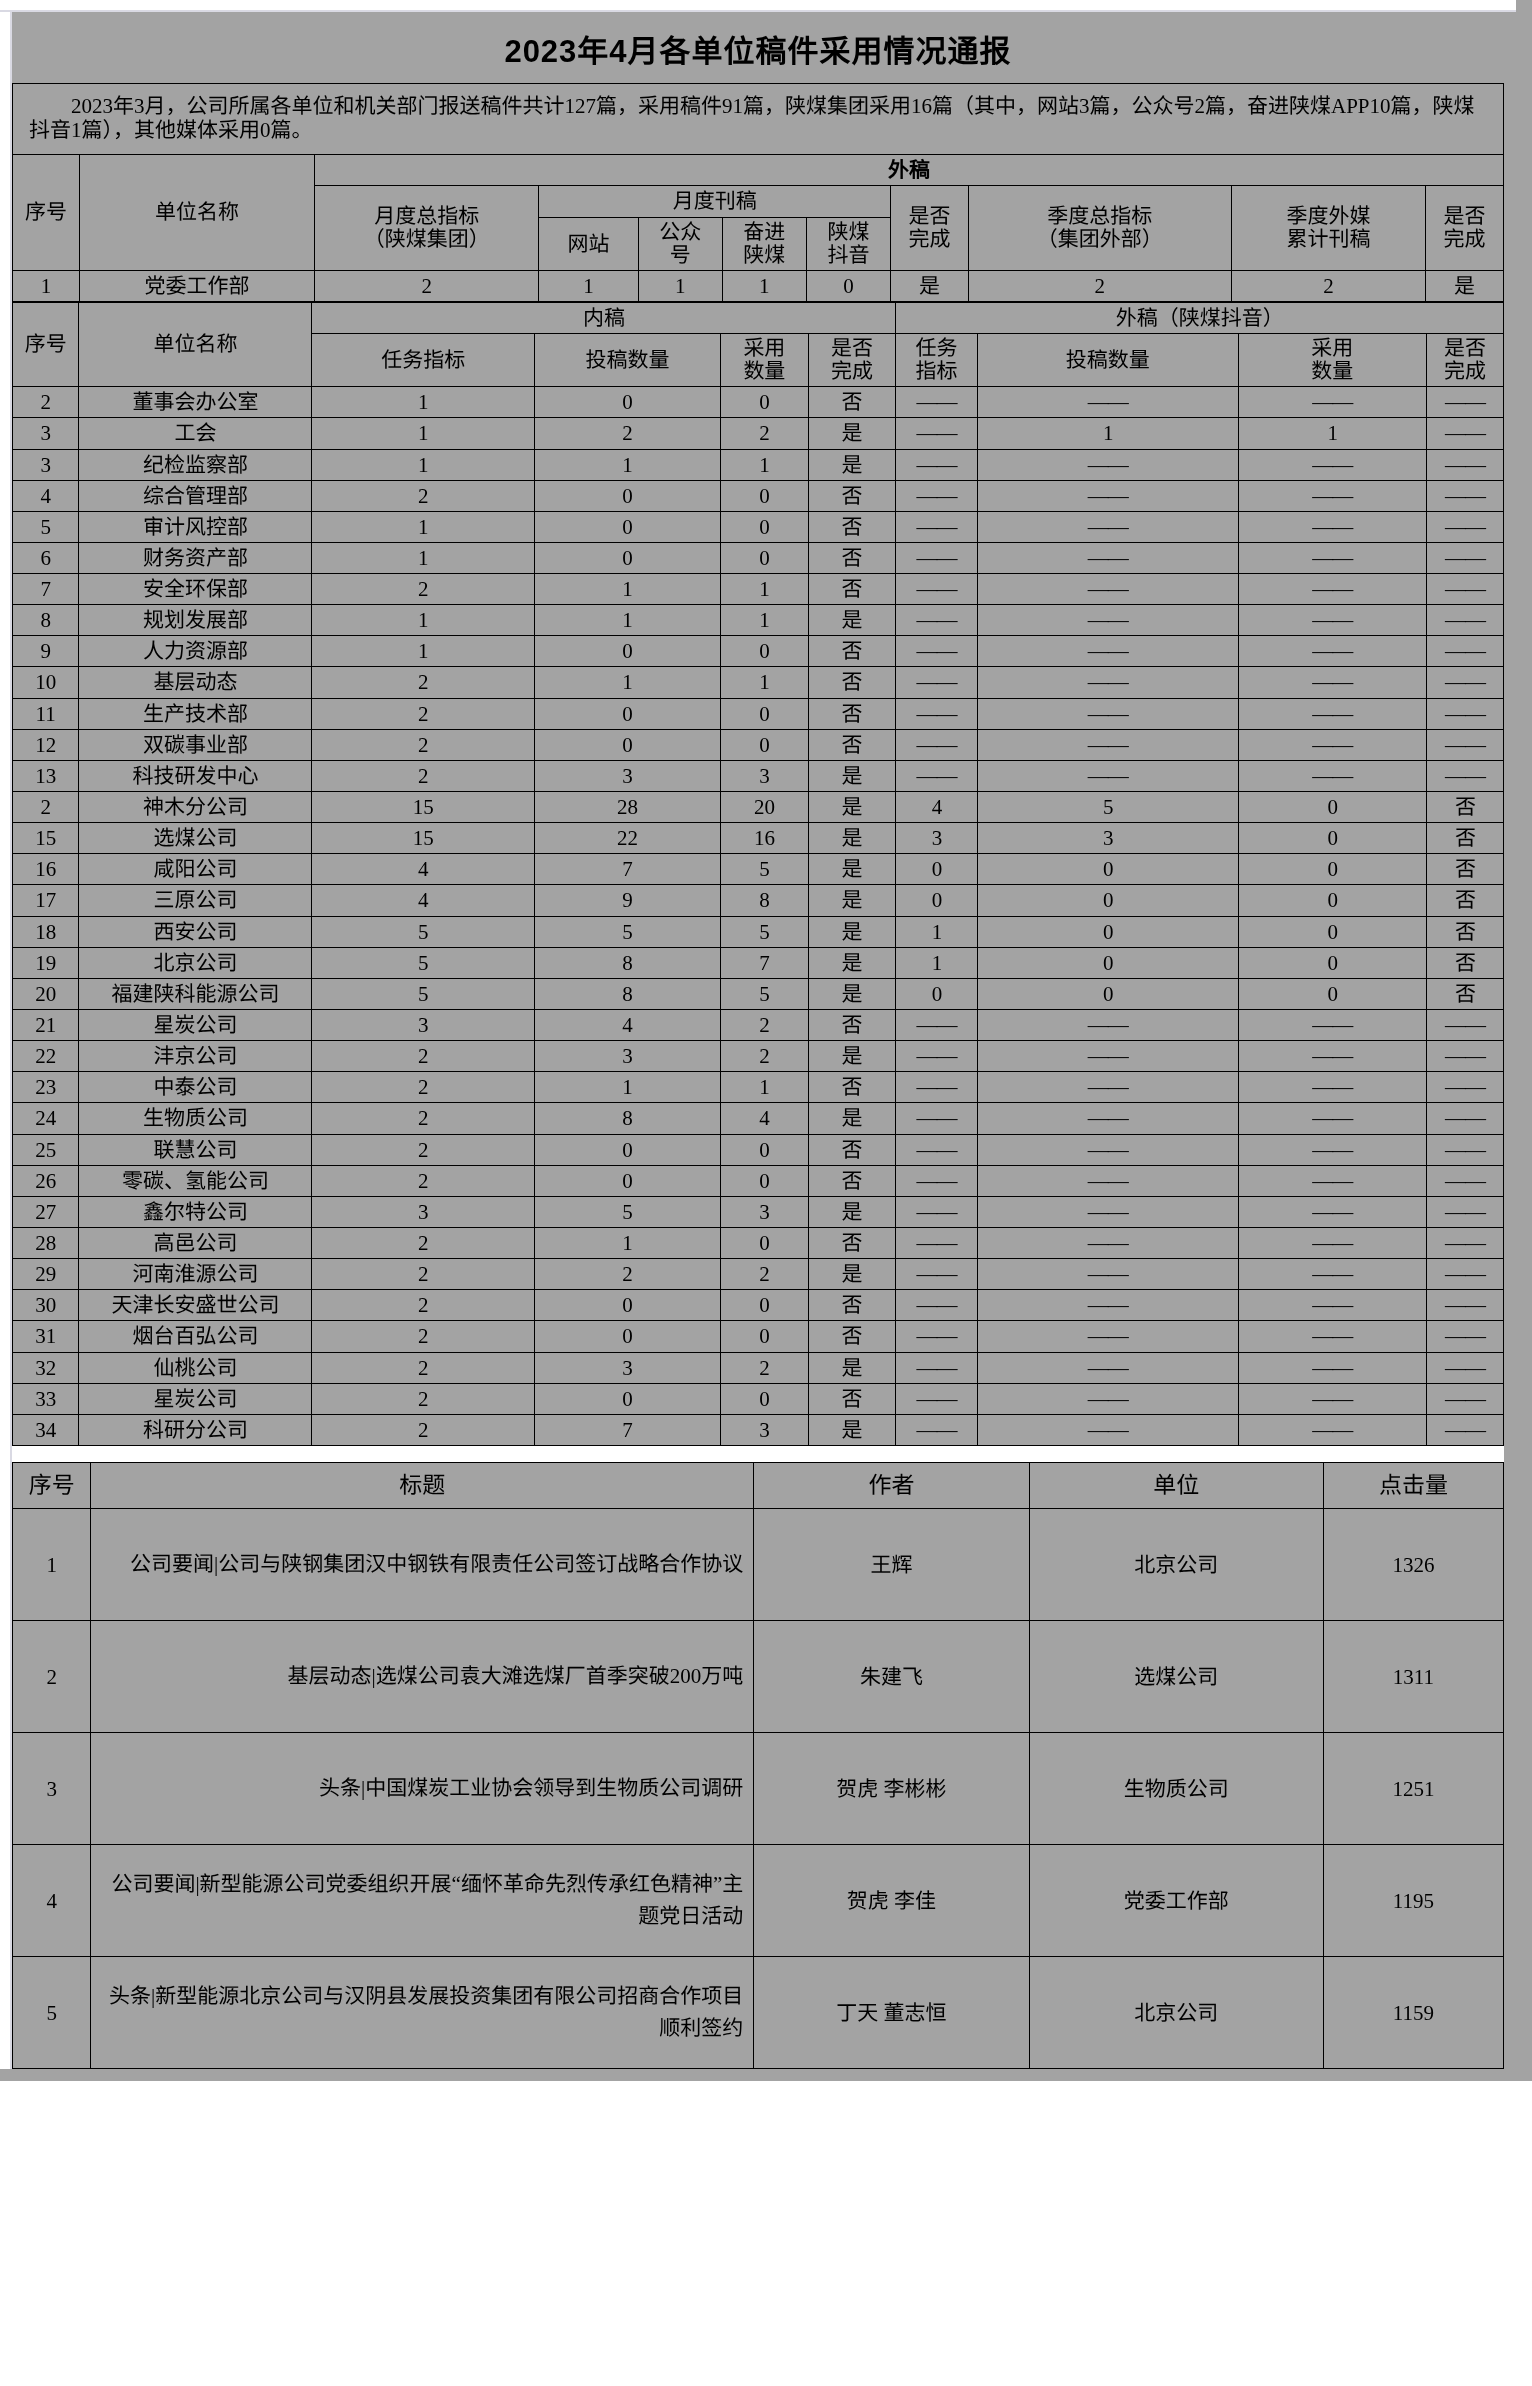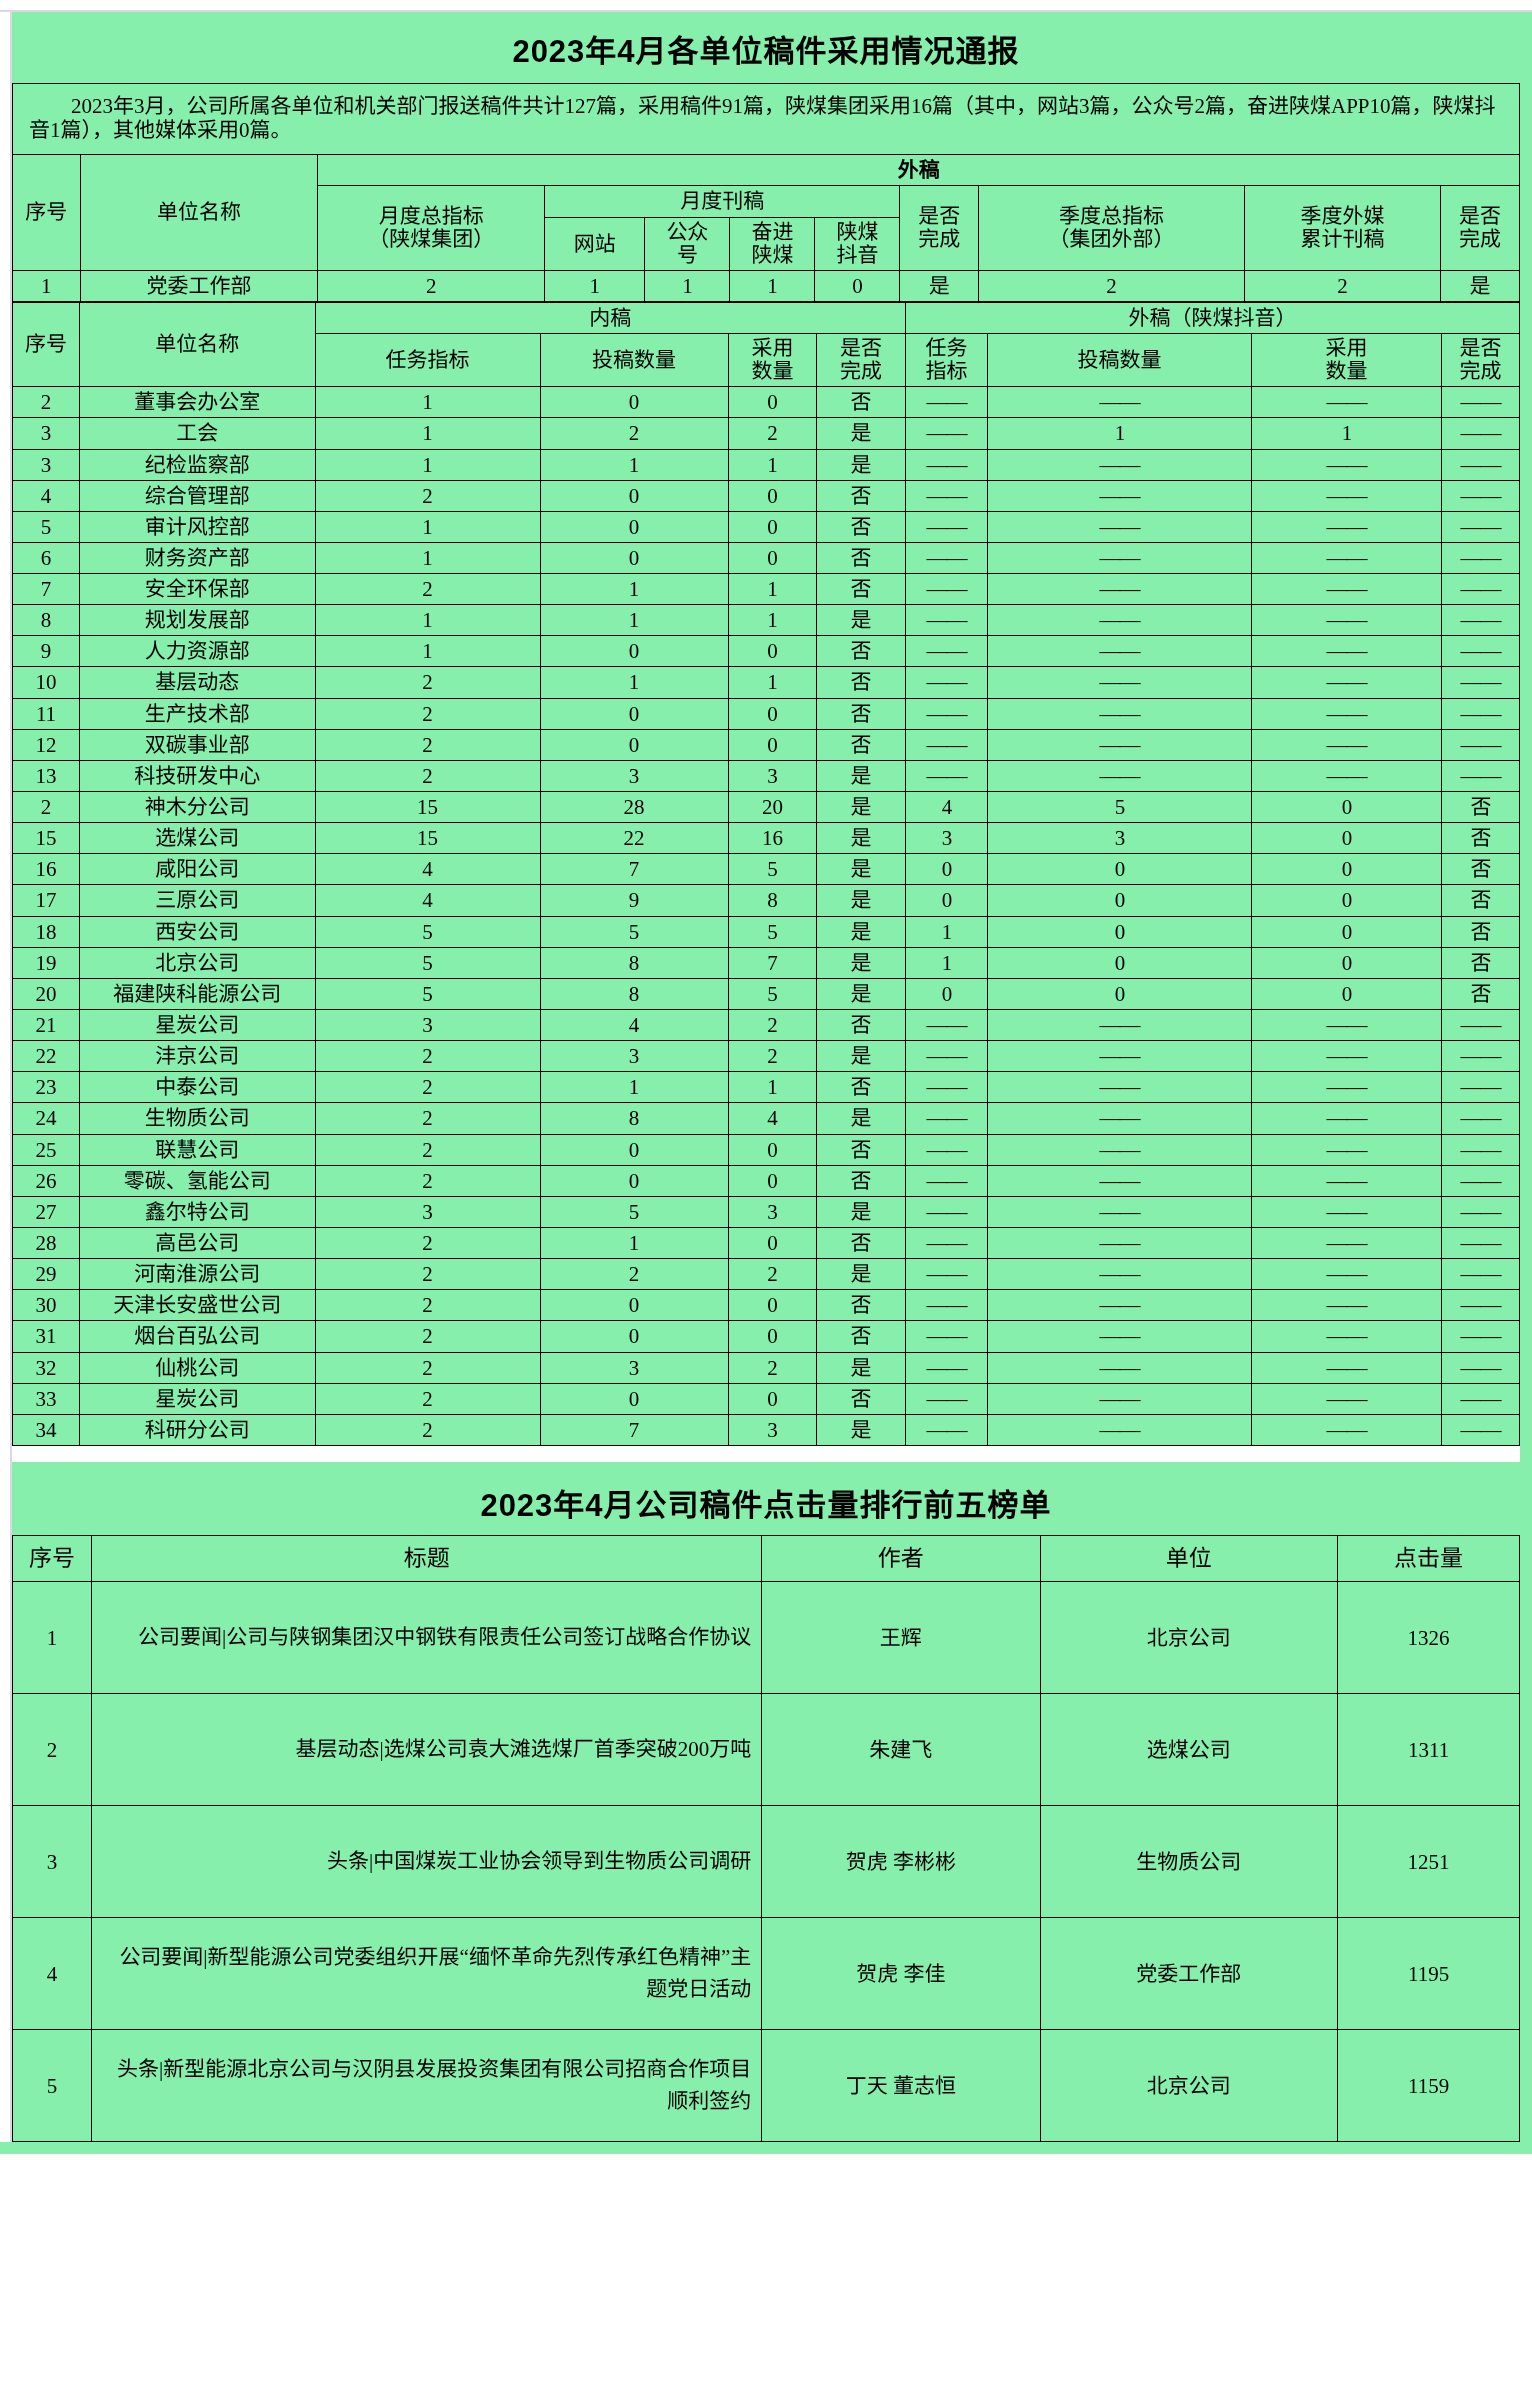--- a/index.html
+++ b/index.html
@@ -9,22 +9,22 @@
   }
   body {
     width: 1532px;
     font-family: "Liberation Serif", "DejaVu Serif", serif;
     color: #000000;
     -webkit-font-smoothing: antialiased;
   }
   .page {
     width: 1532px;
     box-sizing: border-box;
-    padding: 0 0 12px 0;
-    background: #86efac;
+    padding: 0 16px 12px 0;
+    background: #a3a3a3;
   }
   
   .gutter-top {
     height: 10px;
     background: #ffffff;
     border-bottom: 2px solid #d9d9e3;
     margin: 0 0 0 0;
   }
   .left-rail {
     position: absolute;
@@ -666,21 +666,20 @@
             <td class="num dash">——</td>
             <td class="num dash">——</td>
             <td class="num dash">——</td>
             <td class="num dash">——</td>
           </tr>
         </tbody>
     </table>
 
     <div class="divider-band"></div>
 
-    <div class="sub-title">2023年4月公司稿件点击量排行前五榜单</div>
 
     <table class="rank">
       <colgroup>
         <col style="width:74px">
         <col style="width:626px">
         <col style="width:260px">
         <col style="width:278px">
         <col style="width:170px">
       </colgroup>
       <thead>

